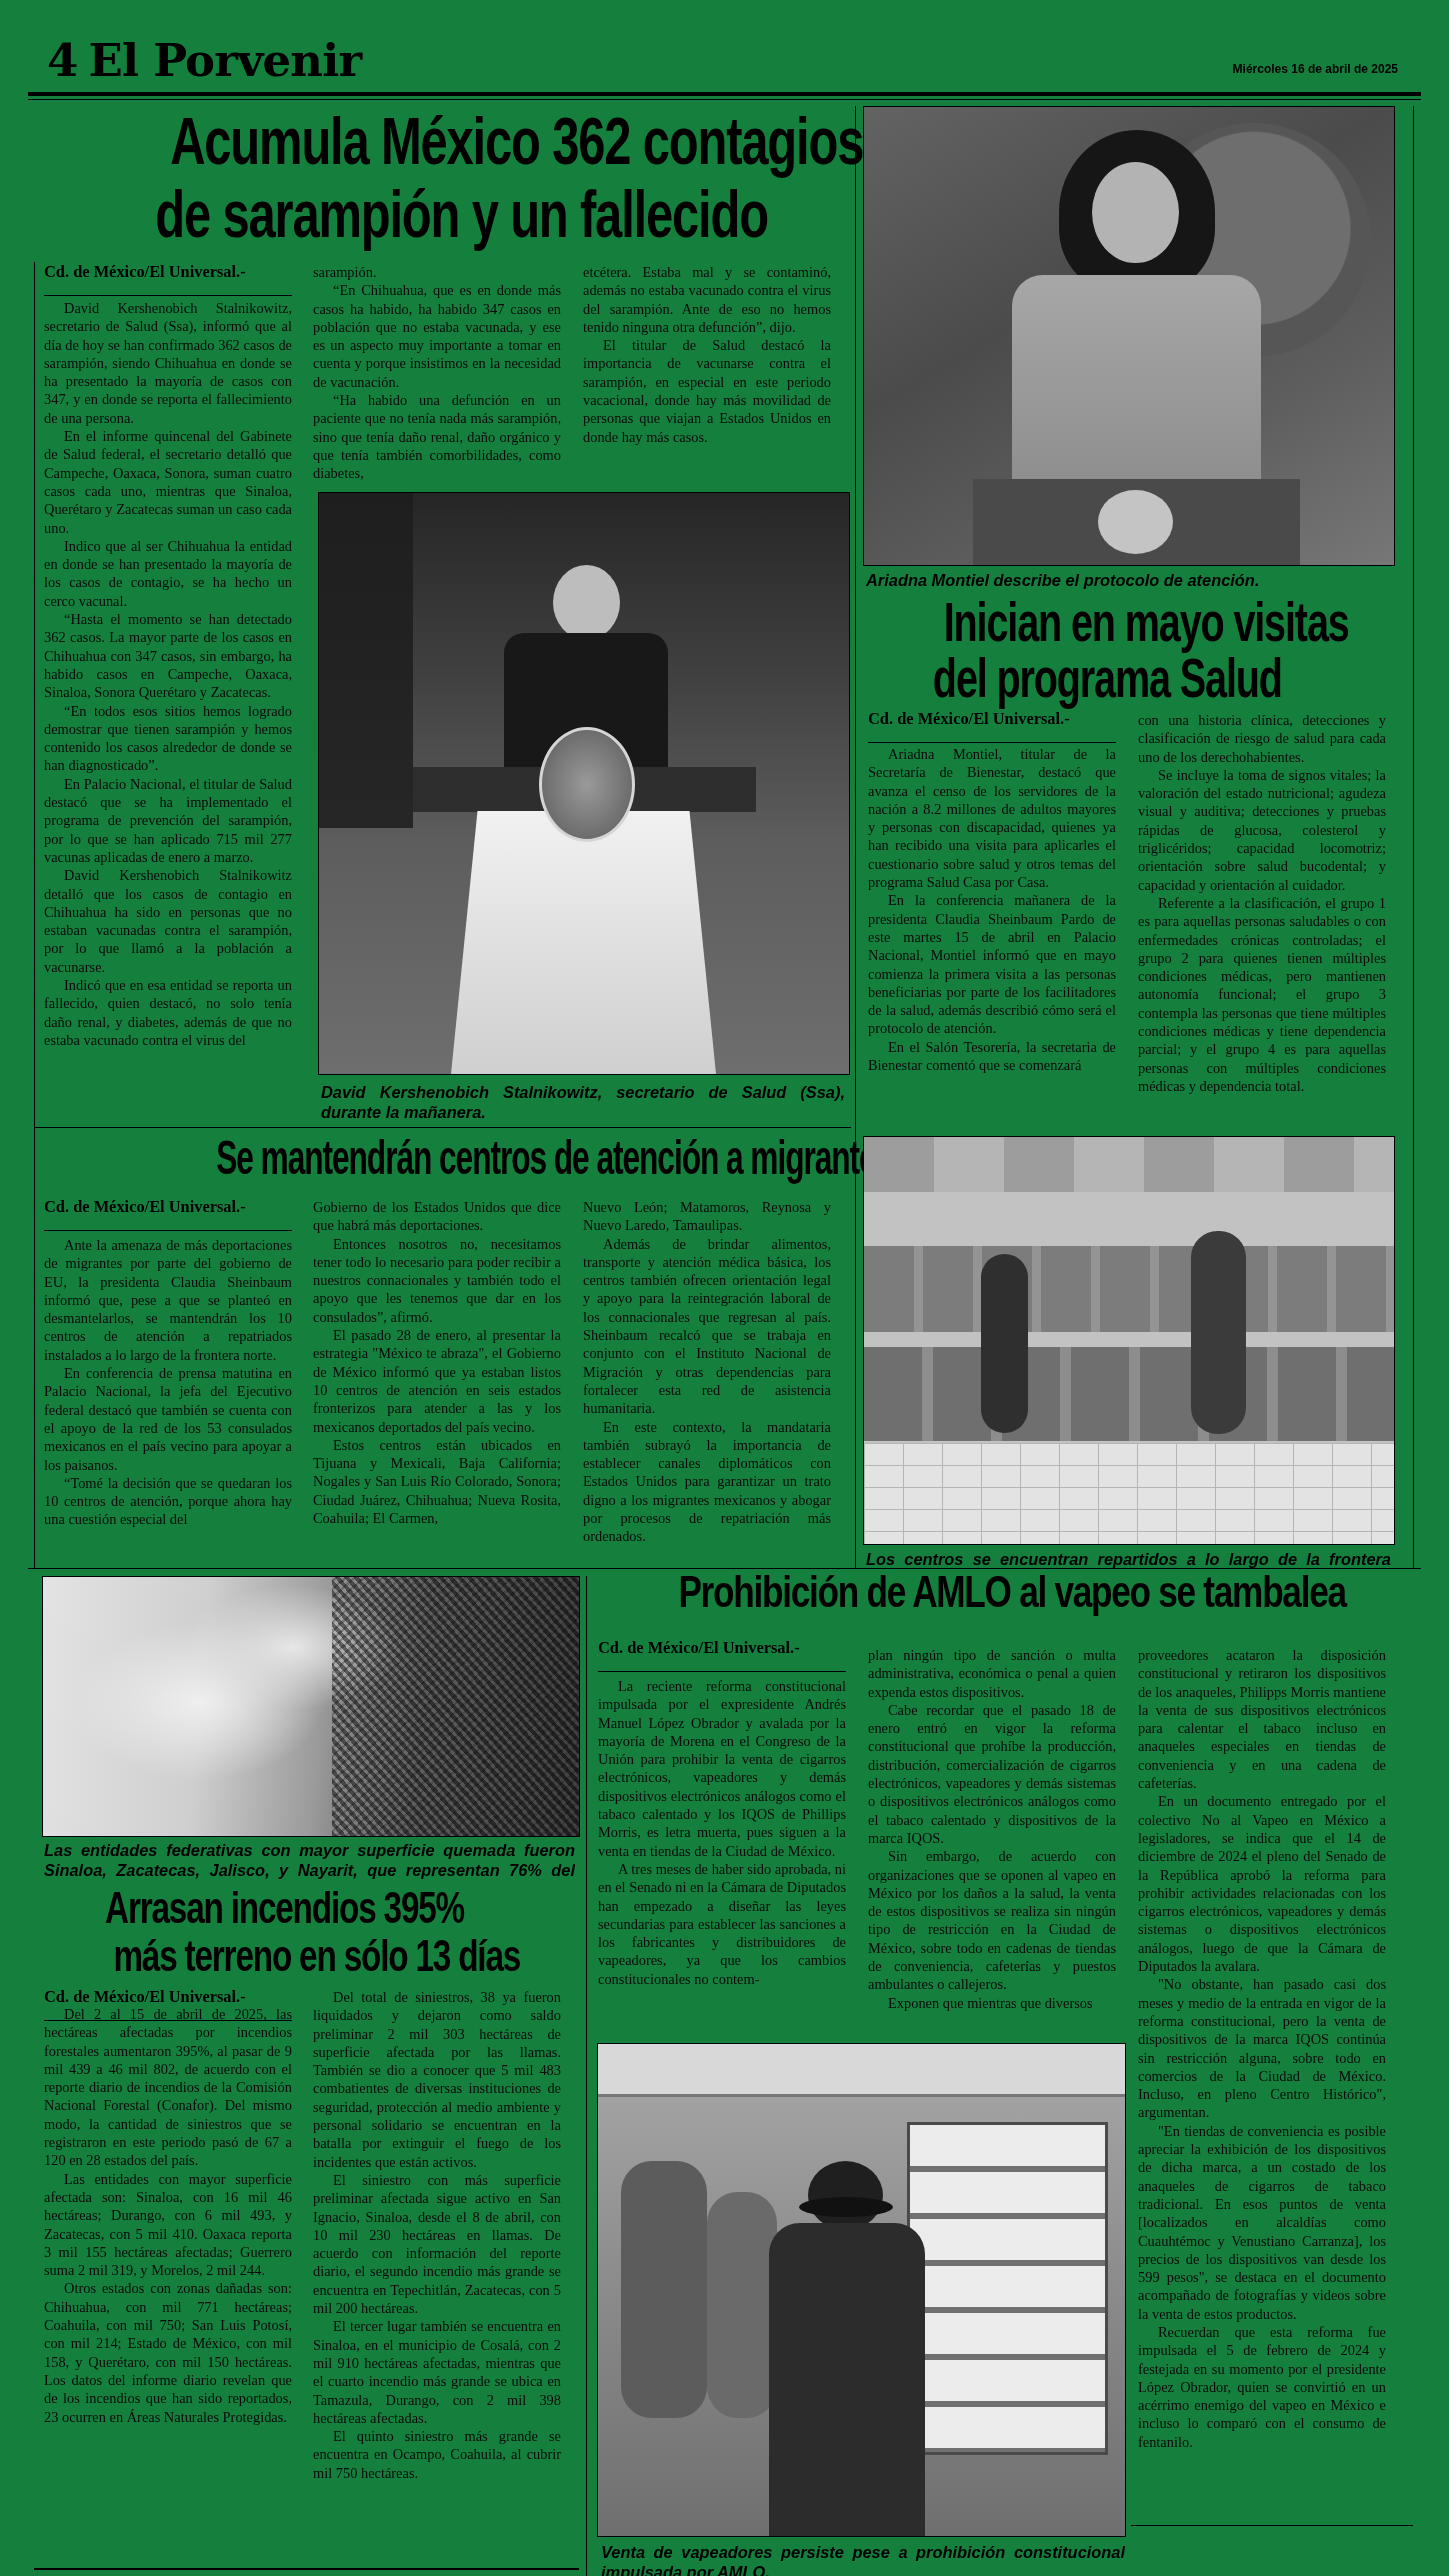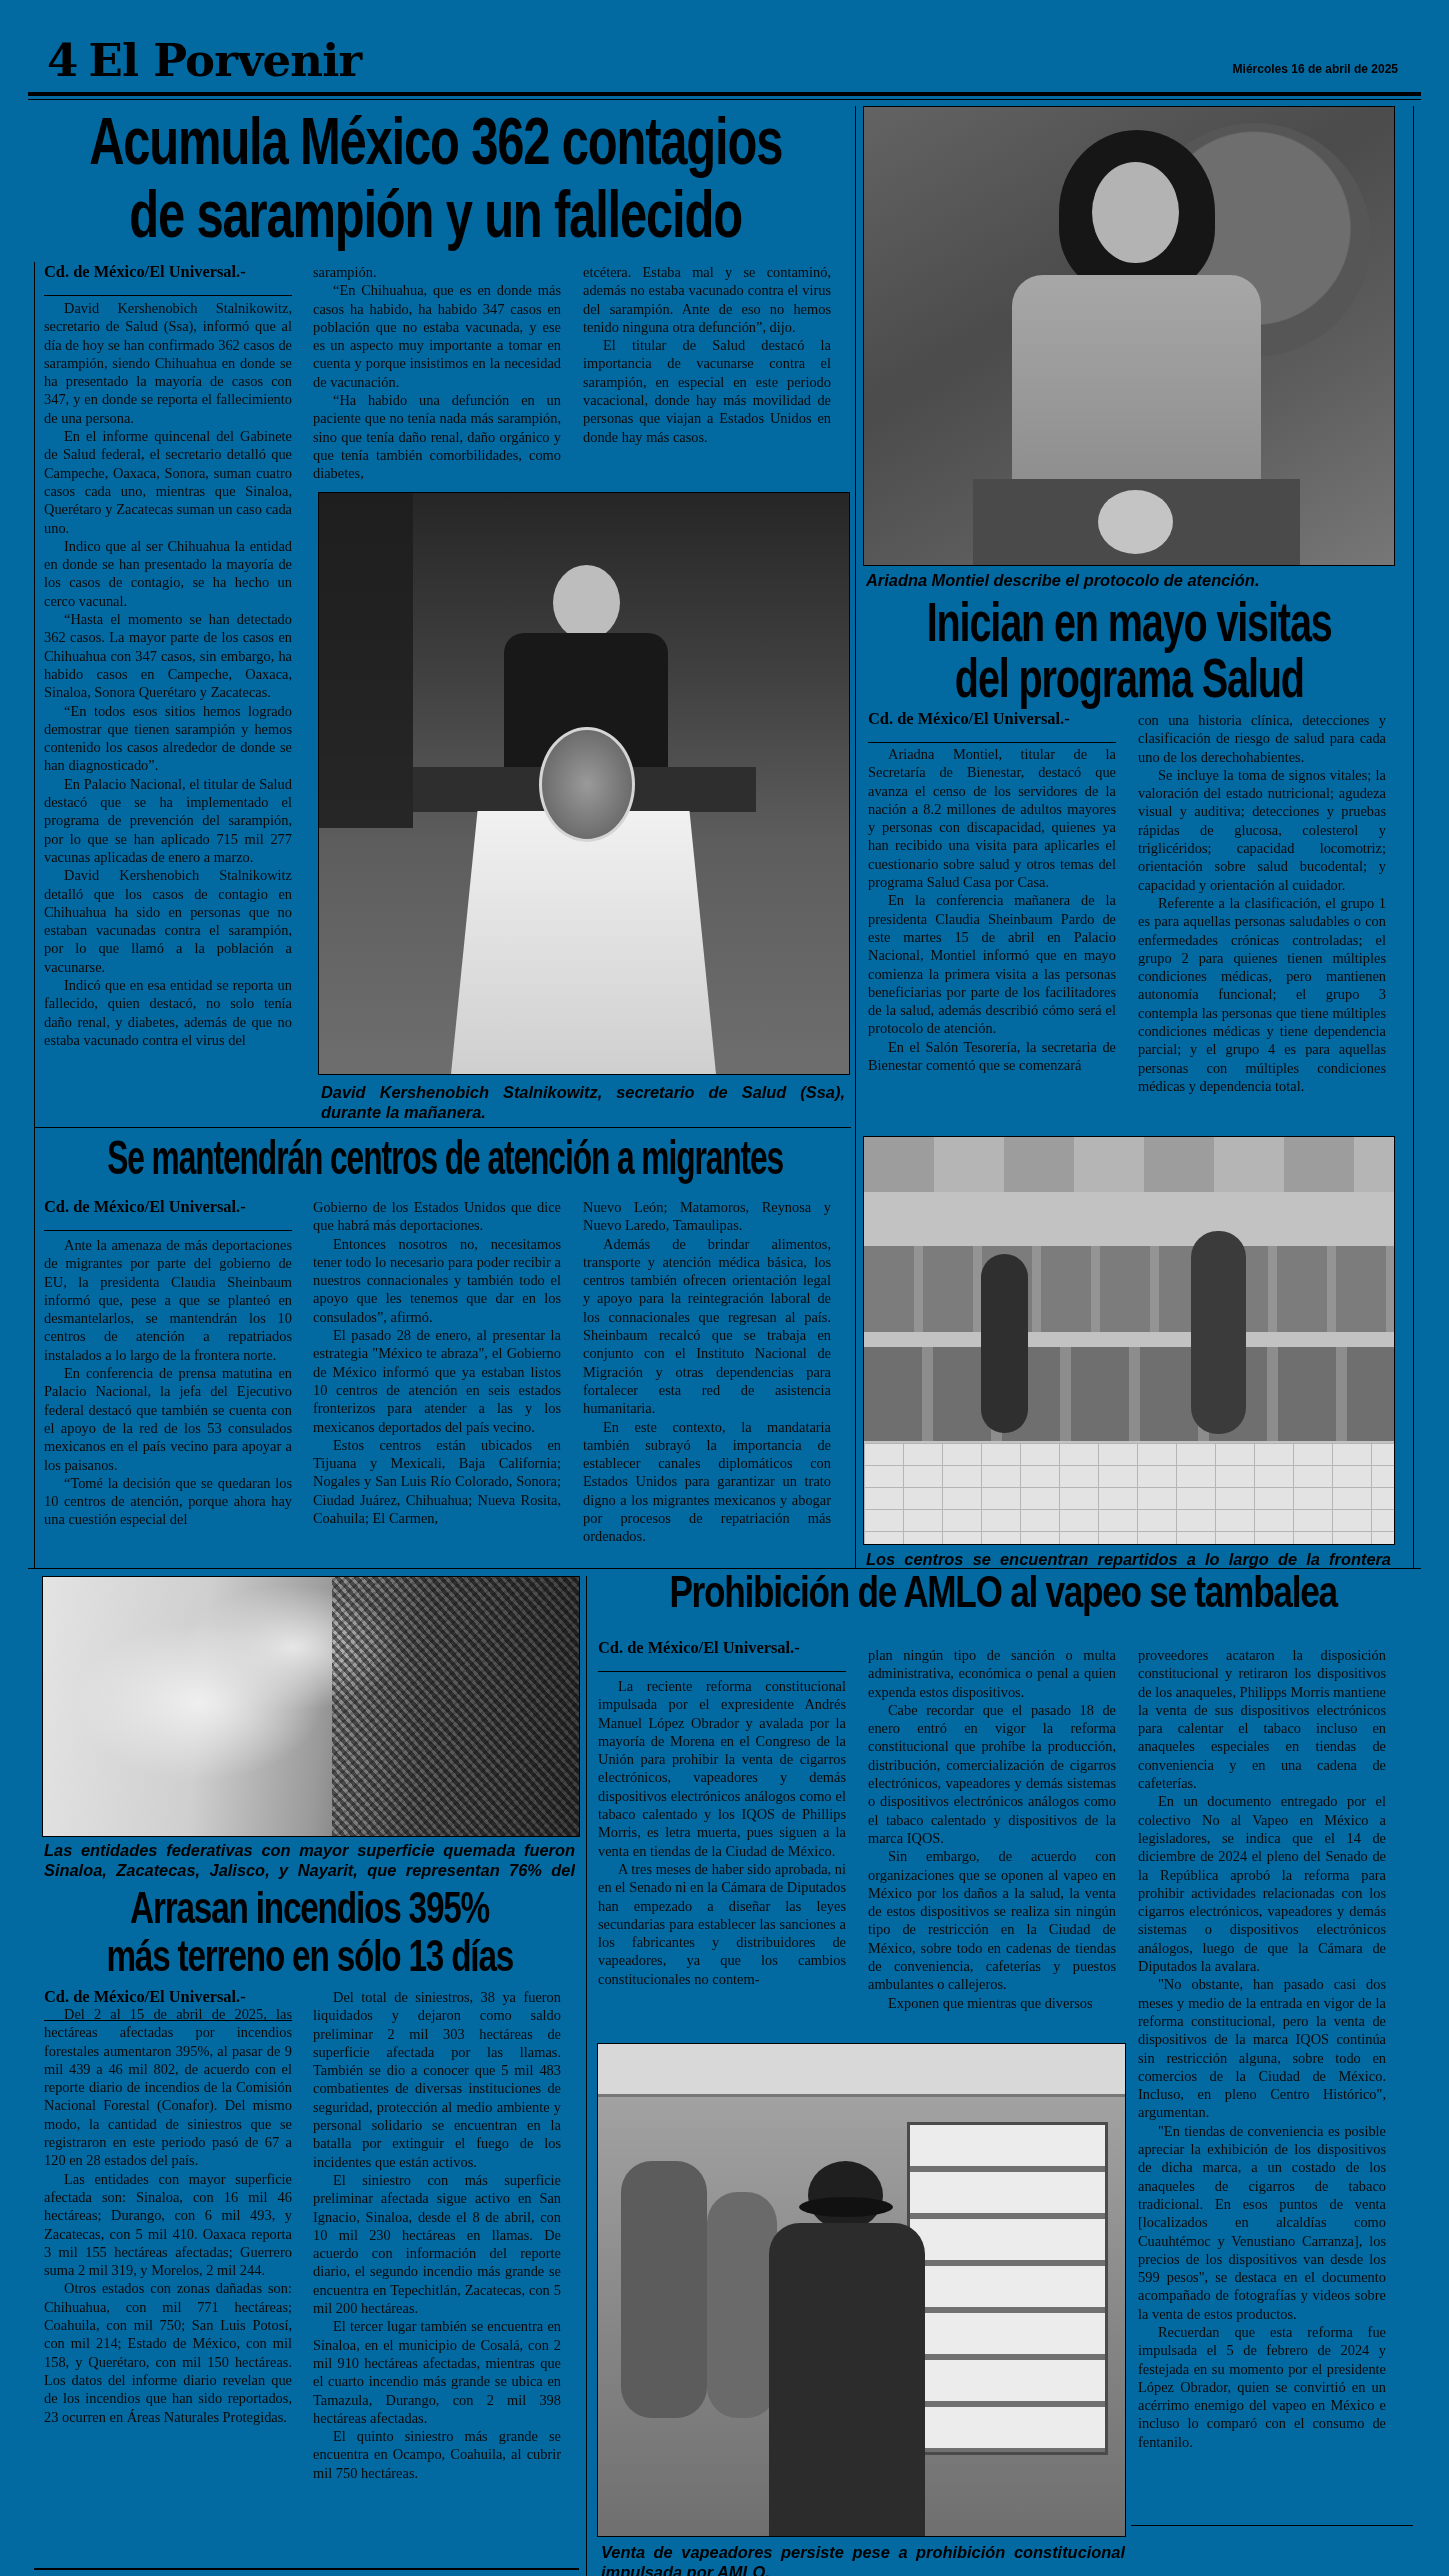--- a/index.html
+++ b/index.html
@@ -1,31 +1,31 @@
 <!DOCTYPE html>
 <html lang="es" style="font-size:12.5px"><head>
 <meta charset="utf-8">
 <style>
   html,body{margin:0;padding:0;background:#e8e8e8;}
-  .page{position:relative;width:1449px;height:2576px;background:#0369a1;color:#000;
+  .page{position:relative;width:1449px;height:2576px;background:#15803d;color:#000;
         font-family:"Liberation Serif",serif;overflow:hidden;}
   
   .masthead{position:absolute;left:47px;top:34px;font-family:"DejaVu Serif",serif;
             font-weight:bold;font-size:45px;letter-spacing:-0.8px;}
   .masthead .num{margin-right:11px;}
   .edition-date{position:absolute;right:51px;top:62px;font-family:"Liberation Sans",sans-serif;
             font-weight:bold;font-size:12px;}
   .masthead-rule{position:absolute;left:28px;top:92px;width:1393px;height:3.1px;
             border-top:4.7px solid #000;border-bottom:1.6px solid #000;}
   
   .vrule{position:absolute;border-left:1.6px solid #000;width:0;}
   .hrule{position:absolute;border-top:1.6px solid #000;height:0;}
   .hrule.thick{border-top-width:2.3px;}
   
-  .headline{position:absolute;display:flex;flex-direction:column;align-items:center;
+  .headline{position:absolute;display:flex;flex-direction:column;align-items:flex-start;
             font-family:"Liberation Sans",sans-serif;font-weight:700;color:#000;}
   .h-line{white-space:nowrap;letter-spacing:-1.6px;}
   .h1 .h-line{font-size:67px;line-height:73px;transform:scaleX(.73);}
   .h2 .h-line{font-size:55px;line-height:56px;transform:scaleX(.72);}
   .h3 .h-line{font-size:48px;line-height:50px;transform:scaleX(.66);}
   .h4 .h-line{font-size:45px;line-height:48px;transform:scaleX(.74);}
   .h5 .h-line{font-size:44px;line-height:45px;transform:scaleX(.80);}
   
   .byline{position:absolute;font-family:"Liberation Serif",serif;font-weight:bold;
           font-size:16.4px;border-bottom:1.6px solid #000;padding-bottom:13px;}

